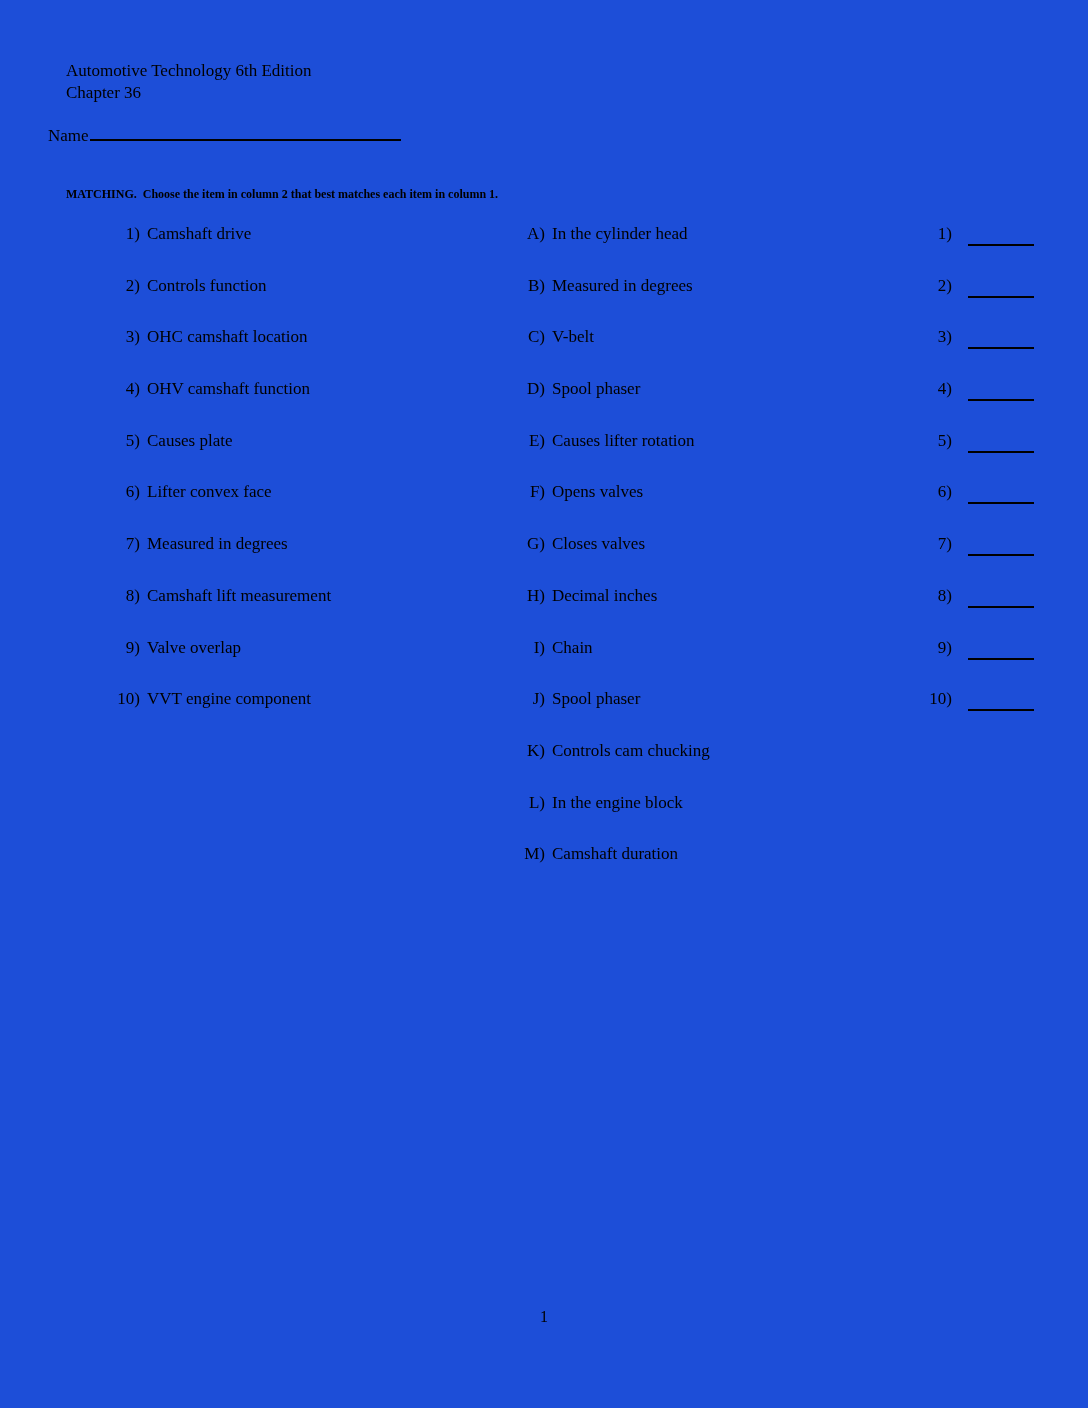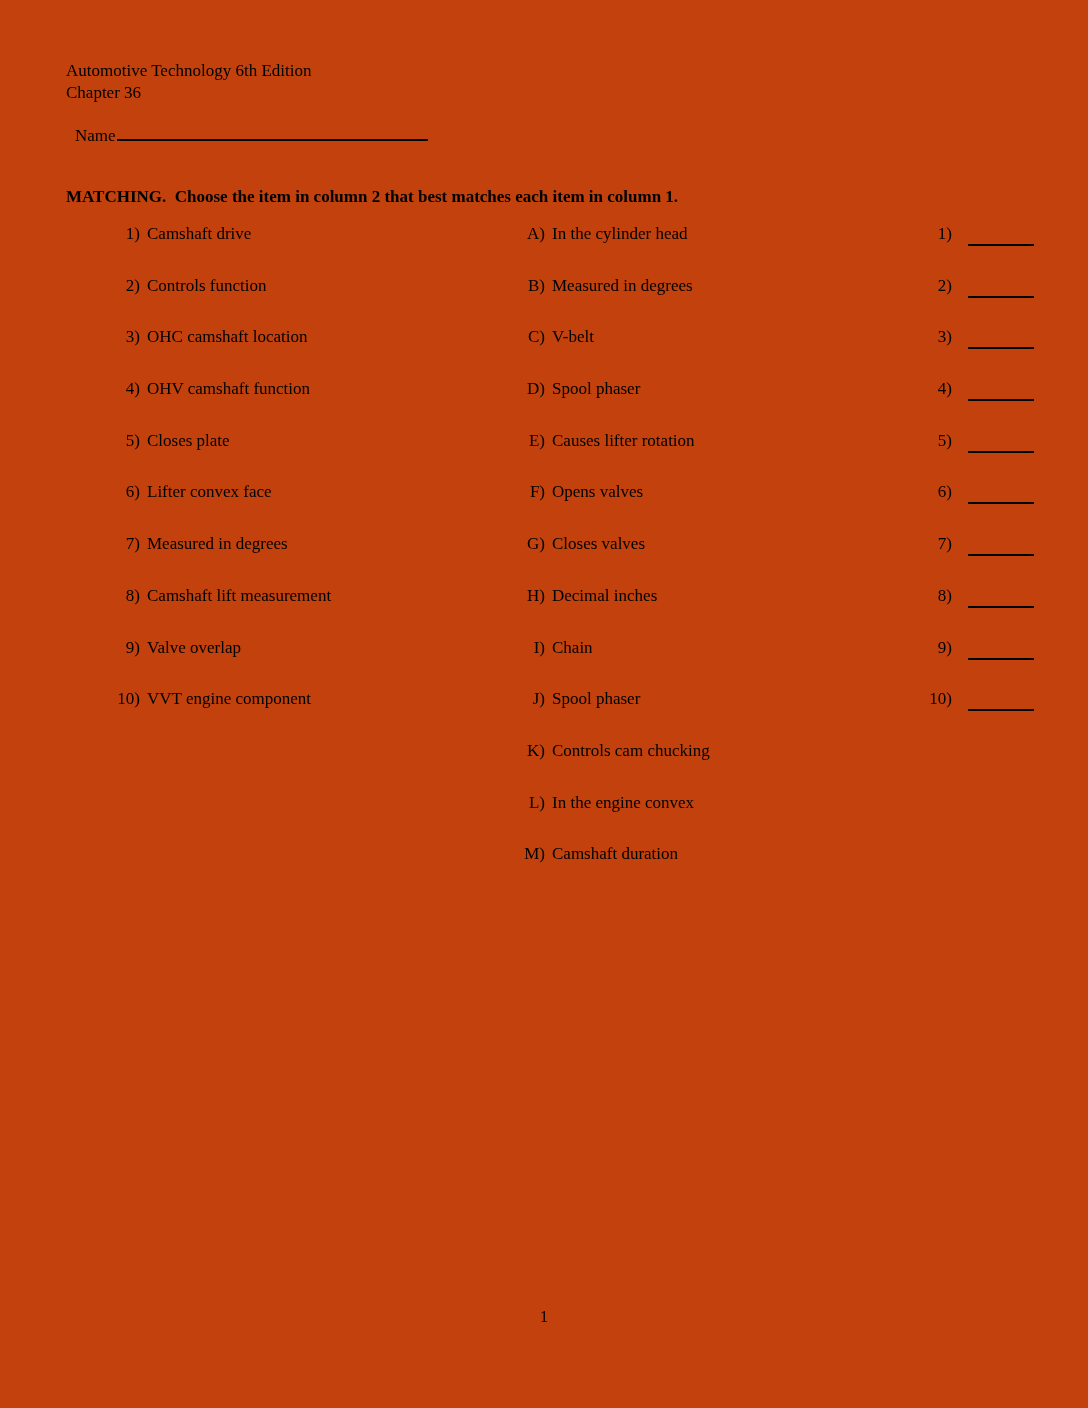--- a/index.html
+++ b/index.html
@@ -4,54 +4,54 @@
 <style>
   html, body {
     margin: 0;
     padding: 0;
     background: #ffffff;
   }
   .page {
     position: relative;
     width: 1088px;
     height: 1408px;
-    background: #c2410c;
+    background: #1d4ed8;
     color: #000000;
     font-family: "Liberation Serif", "DejaVu Serif", serif;
     font-size: 17px;
     overflow: hidden;
   }
   .doc-header {
     position: absolute;
     left: 66px;
     top: 60px;
     line-height: 22px;
   }
   .name-row {
     position: absolute;
-    left: 75px;
+    left: 48px;
     top: 120px;
     line-height: 22px;
     white-space: nowrap;
   }
   .name-line {
     display: inline-block;
     width: 311px;
     height: 19px;
     border-bottom: 2px solid #000000;
     margin-left: 1px;
     vertical-align: baseline;
   }
   .matching-instructions {
     position: absolute;
     left: 66px;
     top: 187px;
     font-weight: bold;
     white-space: pre-wrap;
-    font-size: 17px;
+    font-size: 12px;
   }
   .match-grid {
     position: absolute;
     left: 0;
     top: 218px;
     width: 1088px;
   }
   .match-row {
     position: relative;
     height: 51.7px;
@@ -159,21 +159,21 @@
           <span>Spool phaser</span>
         </div>
         <div class="cell c3">
           <span class="item-label">4)</span>
           <span class="answer-blank"><span></span></span>
         </div>
       </div>
       <div class="match-row">
         <div class="cell c1">
           <span class="item-label">5)</span>
-          <span>Closes plate</span>
+          <span>Causes plate</span>
         </div>
         <div class="cell c2">
           <span class="item-label">E)</span>
           <span>Causes lifter rotation</span>
         </div>
         <div class="cell c3">
           <span class="item-label">5)</span>
           <span class="answer-blank"><span></span></span>
         </div>
       </div>
@@ -249,21 +249,21 @@
       </div>
       <div class="match-row">
         <div class="cell c2">
           <span class="item-label">K)</span>
           <span>Controls cam chucking</span>
         </div>
       </div>
       <div class="match-row">
         <div class="cell c2">
           <span class="item-label">L)</span>
-          <span>In the engine convex</span>
+          <span>In the engine block</span>
         </div>
       </div>
       <div class="match-row">
         <div class="cell c2">
           <span class="item-label">M)</span>
           <span>Camshaft duration</span>
         </div>
       </div>
     </div>
 

